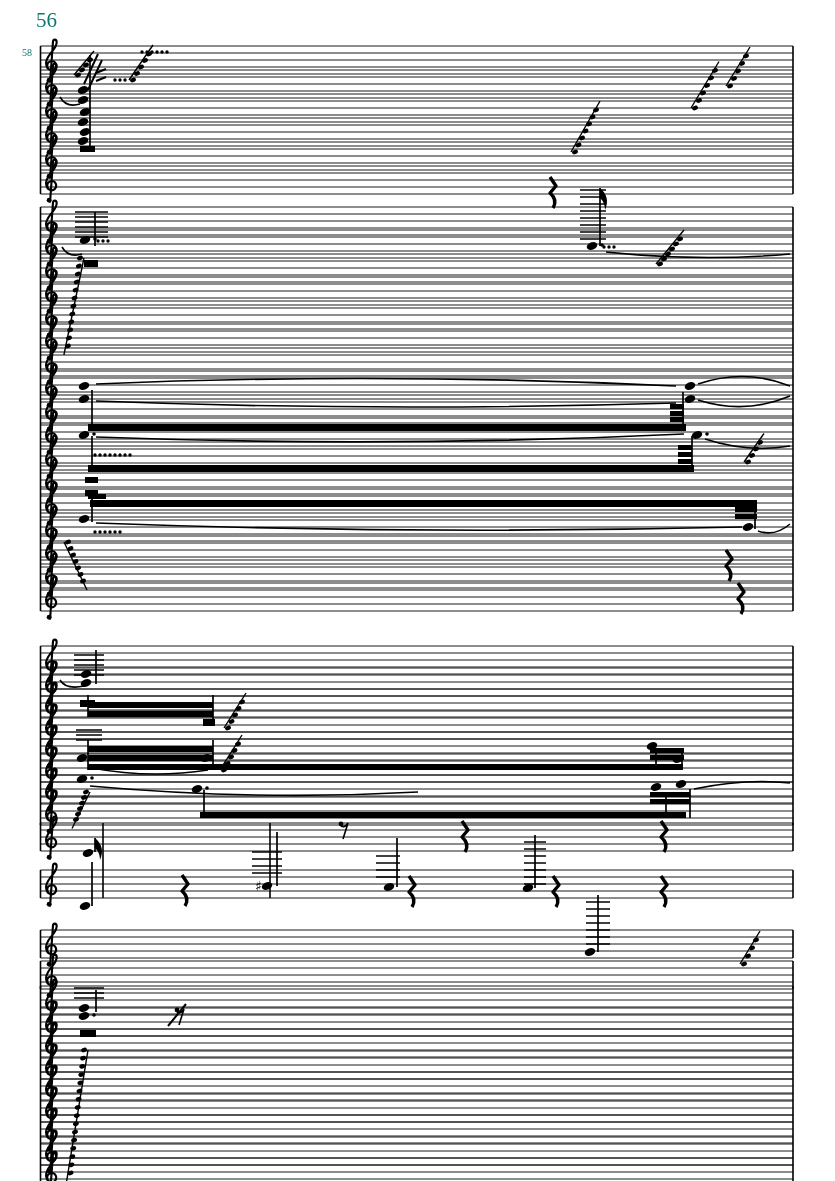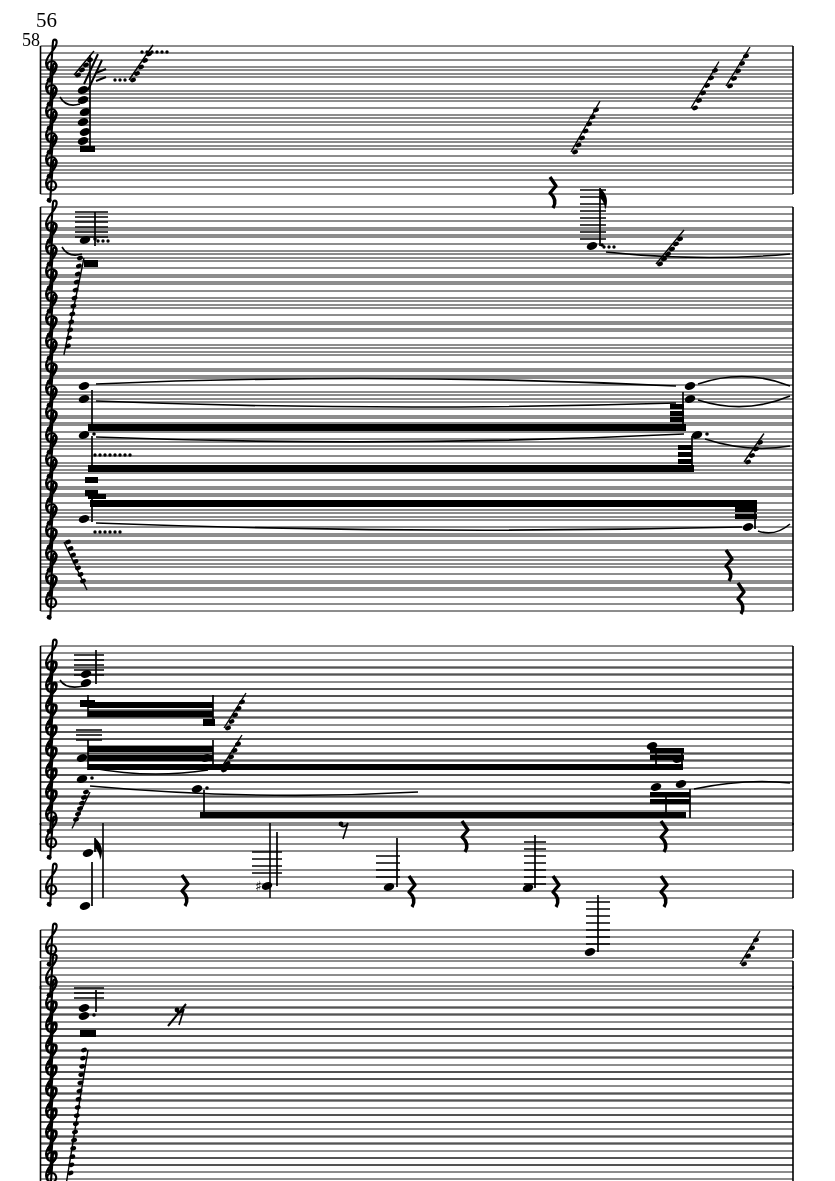--- a/index.html
+++ b/index.html
@@ -1,21 +1,21 @@
 <!DOCTYPE html>
 <html><head>
 <meta charset="utf-8">
 <style>
   html,body{margin:0;padding:0;background:#fff;}
   body{width:835px;height:1181px;position:relative;overflow:hidden;
        font-family:"Liberation Serif","DejaVu Serif",serif;color:#000;}
   #sheet{position:absolute;left:0;top:0;}
-  .pagenum{position:absolute;color:#000000;z-index:5;}
+  .pagenum{position:absolute;color:#0f766e;z-index:5;}
   #page-number{left:36px;top:8px;font-size:21px;}
-  #measure-number{left:22px;top:30px;font-size:18px;}
+  #measure-number{left:22px;top:47px;font-size:10px;}
 </style>
 </head>
 <body>
 
 <div class="pagenum" id="page-number">56</div>
 <div class="pagenum" id="measure-number">58</div>
 
 <svg id="sheet" width="835" height="1181" viewBox="0 0 835 1181" xmlns="http://www.w3.org/2000/svg">
   <defs>
     <symbol id="clef" viewBox="0 0 36 100">

